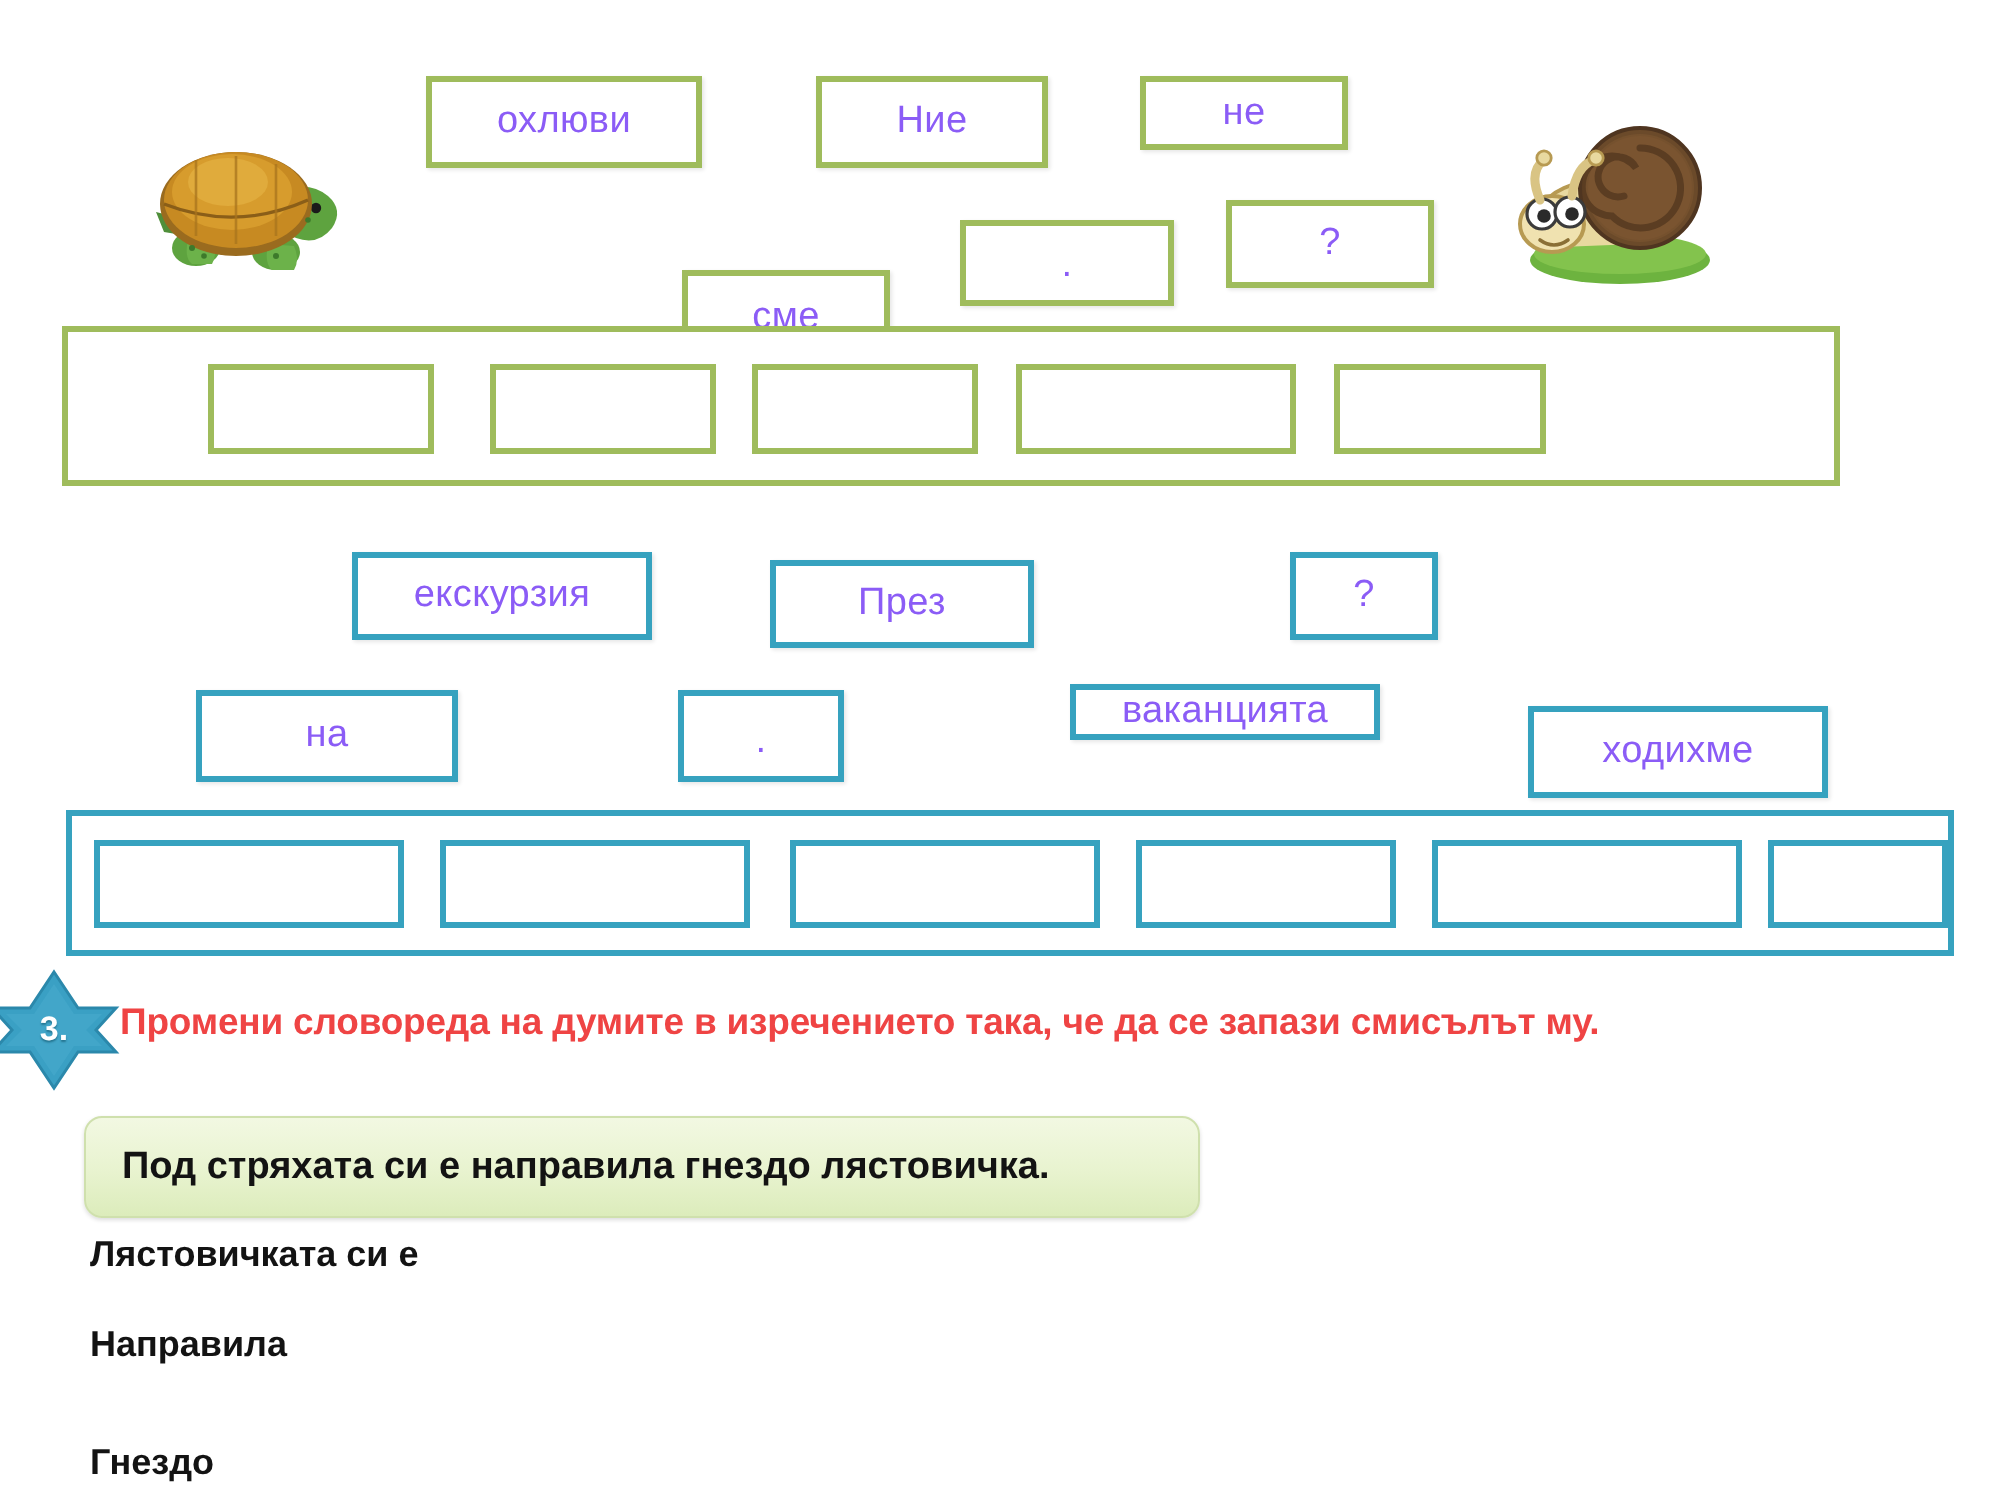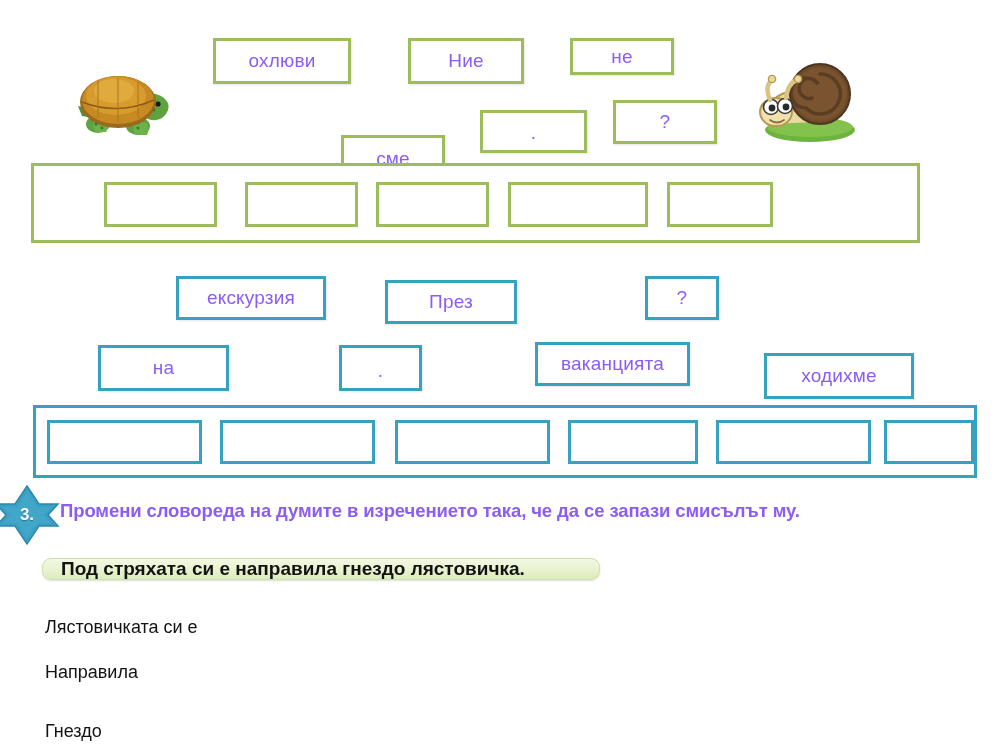--- a/index.html
+++ b/index.html
@@ -55,42 +55,42 @@
   .star-badge .num {
     position: relative;
     color: #ffffff;
     font-weight: bold;
     font-size: 17px;
     z-index: 2;
     text-shadow: 0 1px 1px rgba(0,60,80,.45);
   }
   .instruction {
     position: absolute;
-    color: #8b5cf6;
+    color: #ef4444;
     font-weight: bold;
     font-size: 18.5px;
     line-height: 27px;
     letter-spacing: -0.1px;
   }
   .sentence-box {
     position: absolute;
     background: linear-gradient(180deg,#f2f8e2 0%, #e8f3cf 55%, #dcecbb 100%);
     border: 1px solid #cfe0ad;
     border-radius: 9px;
     display: flex;
     align-items: center;
     padding-left: 18px;
     font-weight: bold;
     font-size: 19px;
     color: #131313;
     box-shadow: 0 1px 2px rgba(0,0,0,.14);
   }
   .answer-line {
     position: absolute;
-    font-weight: normal;
+    font-weight: bold;
     font-size: 18px;
     color: #131313;
   }
 </style>
 </head>
 <body>
 
 <div id="page">
 
   <div class="art" style="left:68px; top:58px; width:108px; height:82px;">
@@ -185,21 +185,21 @@
   </div>
   <div class="tile blue" style="left:645px; top:276px; width:74px; height:44px;">
     <span>?</span>
   </div>
   <div class="tile blue" style="left:98px; top:345px; width:131px; height:46px;">
     <span>на</span>
   </div>
   <div class="tile blue dot" style="left:339px; top:345px; width:83px; height:46px;">
     <span>.</span>
   </div>
-  <div class="tile blue" style="left:535px; top:342px; width:155px; height:44px;">
+  <div class="tile blue" style="left:535px; top:342px; width:155px; height:28px;">
     <span>ваканцията</span>
   </div>
   <div class="tile blue" style="left:752px; top:353px; width:150px; height:46px;margin-left:12px;">
     <span>ходихме</span>
   </div>
 
   <div class="strip blue" style="left:33px; top:405px; width:944px; height:73px;"></div>
   <div class="slot blue" style="left:47px;  top:420px; width:155px; height:44px;"></div>
   <div class="slot blue" style="left:220px; top:420px; width:155px; height:44px;"></div>
   <div class="slot blue" style="left:395px; top:420px; width:155px; height:44px;"></div>
@@ -212,21 +212,21 @@
       <polygon points="33,2 45,20 64,20 54,31 64,42 45,42 33,60 21,42 2,42 12,31 2,20 21,20" fill="#3aa0c4" stroke="#2b88ab" stroke-width="1.5"></polygon>
       <polygon points="33,8 43,23 57,23 49,31 57,39 43,39 33,54 23,39 9,39 17,31 9,23 23,23" fill="#49accd" opacity=".55"></polygon>
     </svg>
     <span class="num">3.</span>
   </div>
 
   <div class="instruction" style="left:60px; top:497px; width:900px;">
     <div>Промени словореда на думите в изречението така, че да се запази смисълът му.</div>
   </div>
 
-  <div class="sentence-box" style="left:42px; top:558px; width:558px; height:22px;">
+  <div class="sentence-box" style="left:42px; top:558px; width:558px; height:51px;">
     <span>Под стряхата си е направила гнездо лястовичка.</span>
   </div>
 
   <div class="answer-line" style="left:45px; top:617px;">Лястовичката си е</div>
   <div class="answer-line" style="left:45px; top:662px;">Направила</div>
   <div class="answer-line" style="left:45px; top:708px;margin-top:13px;">Гнездо</div>
 
 </div>
 
 </body></html>

